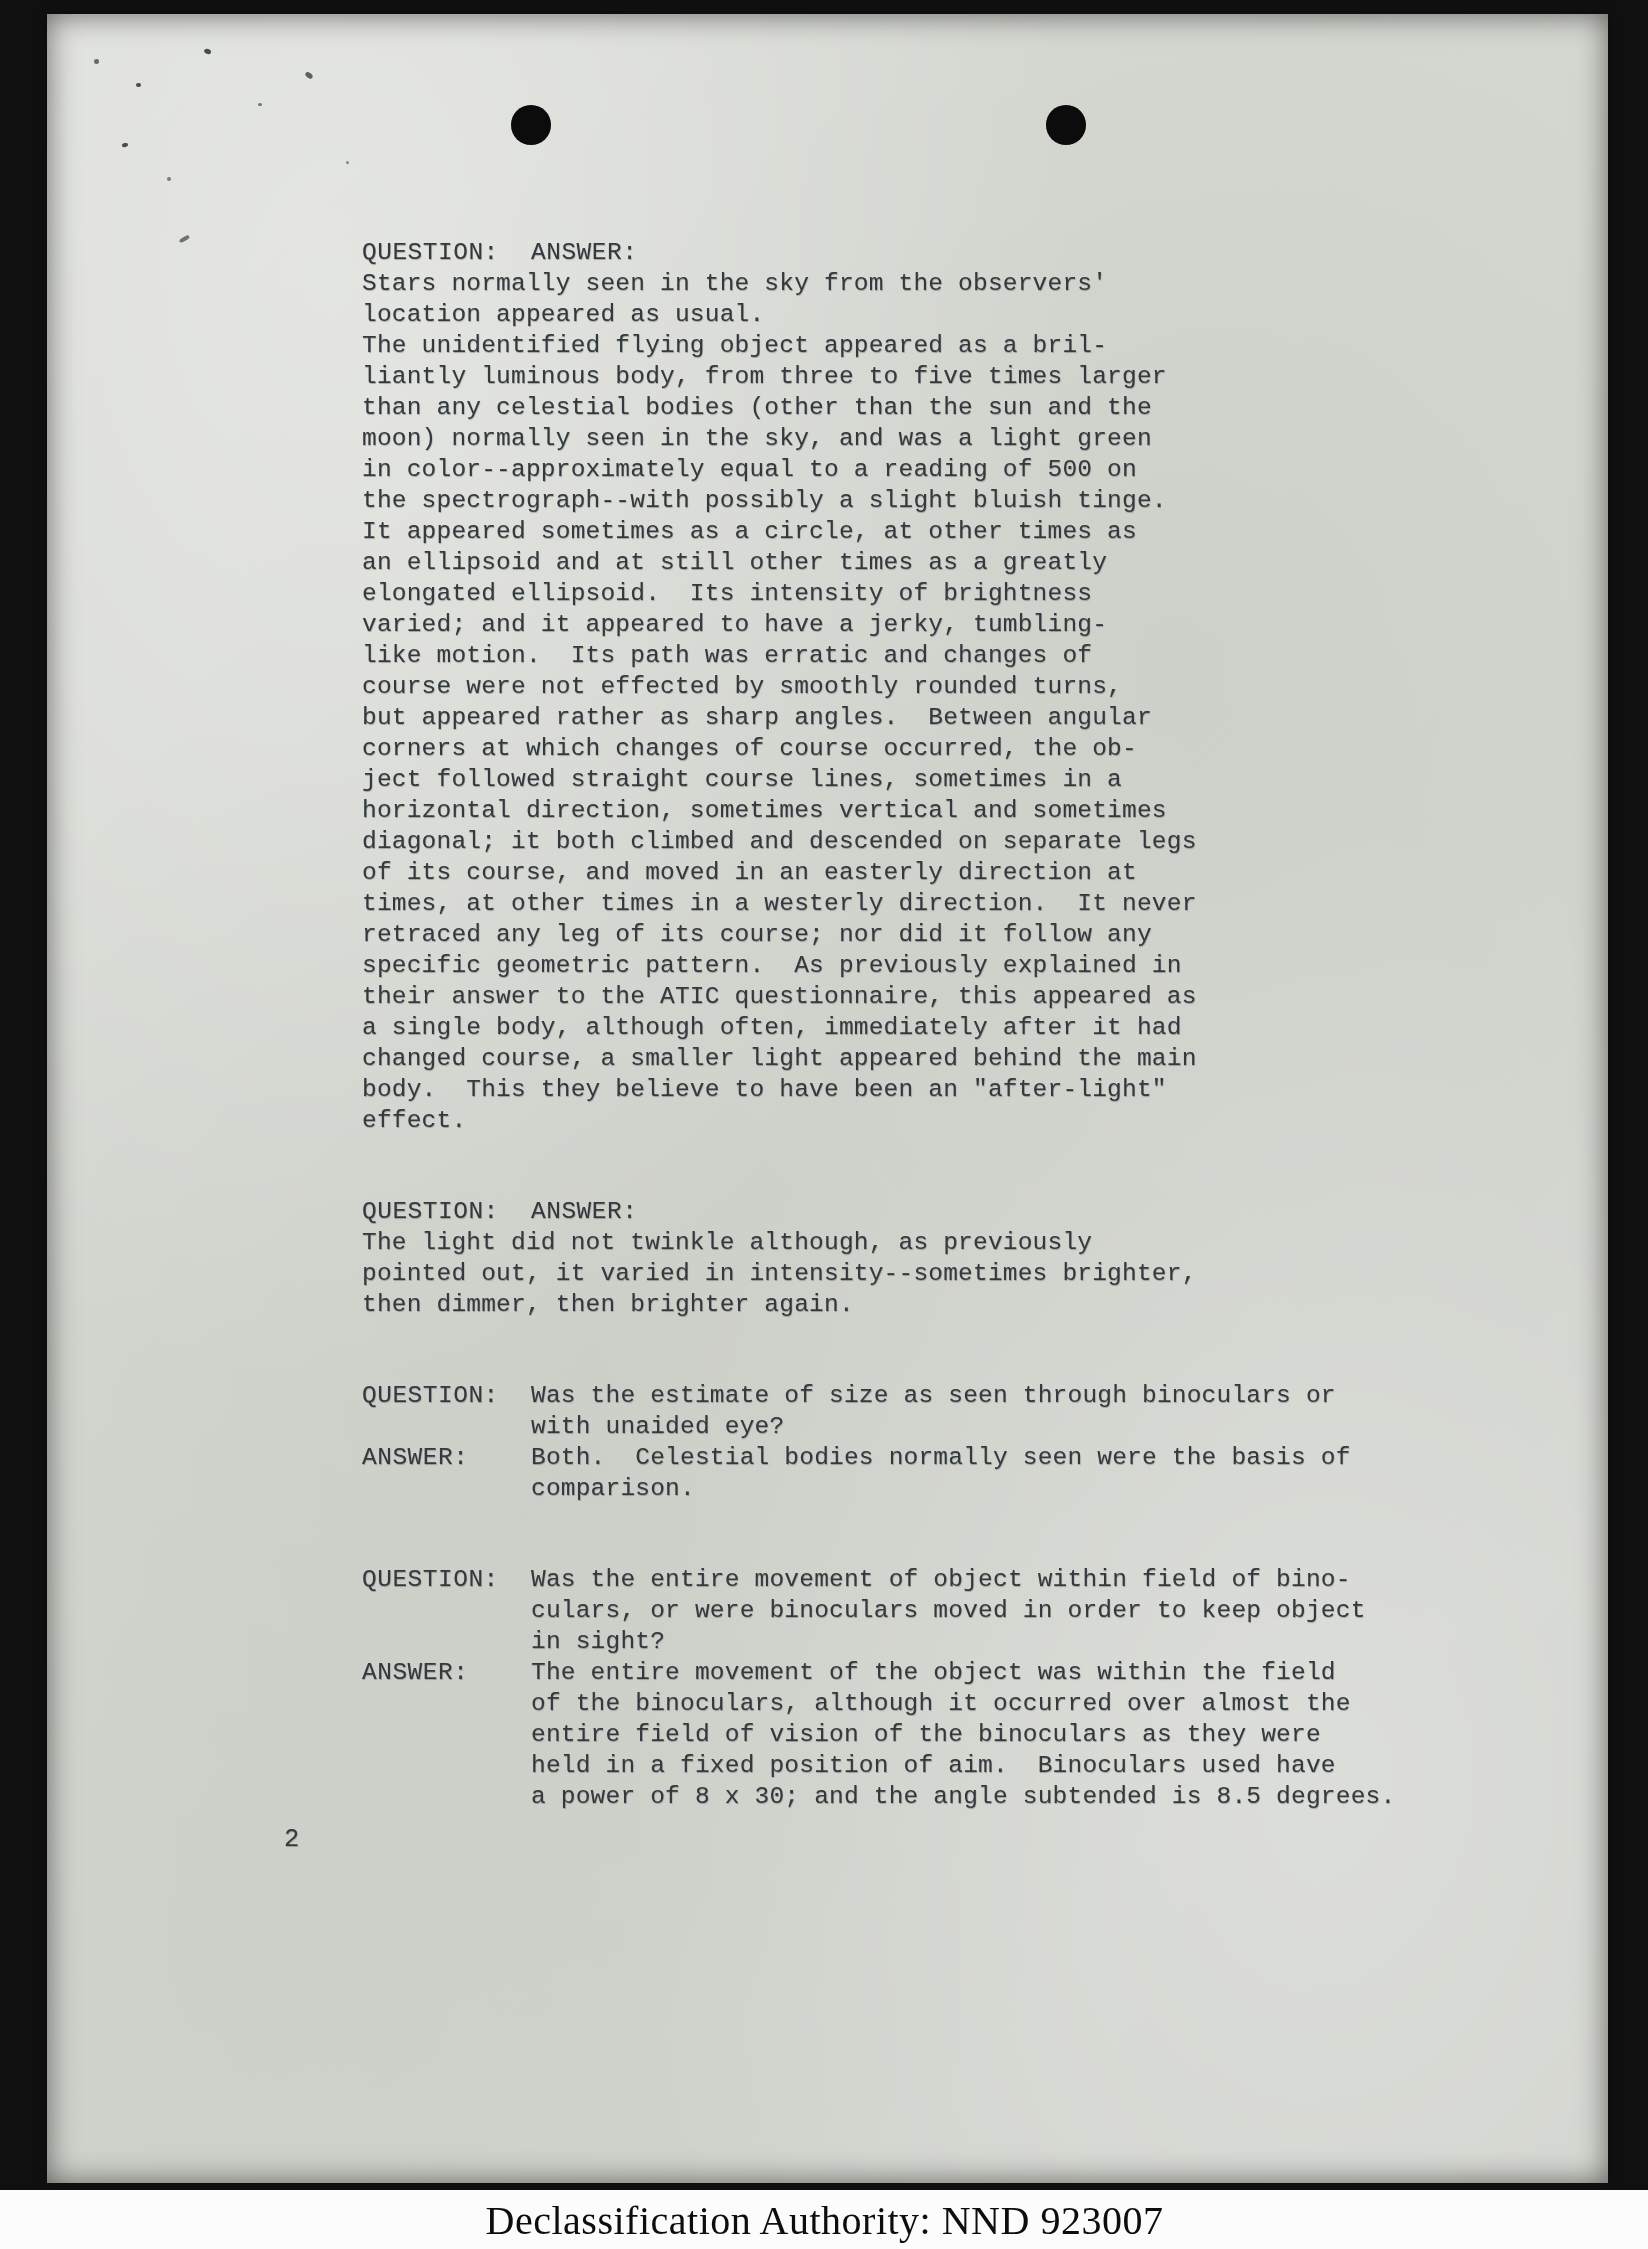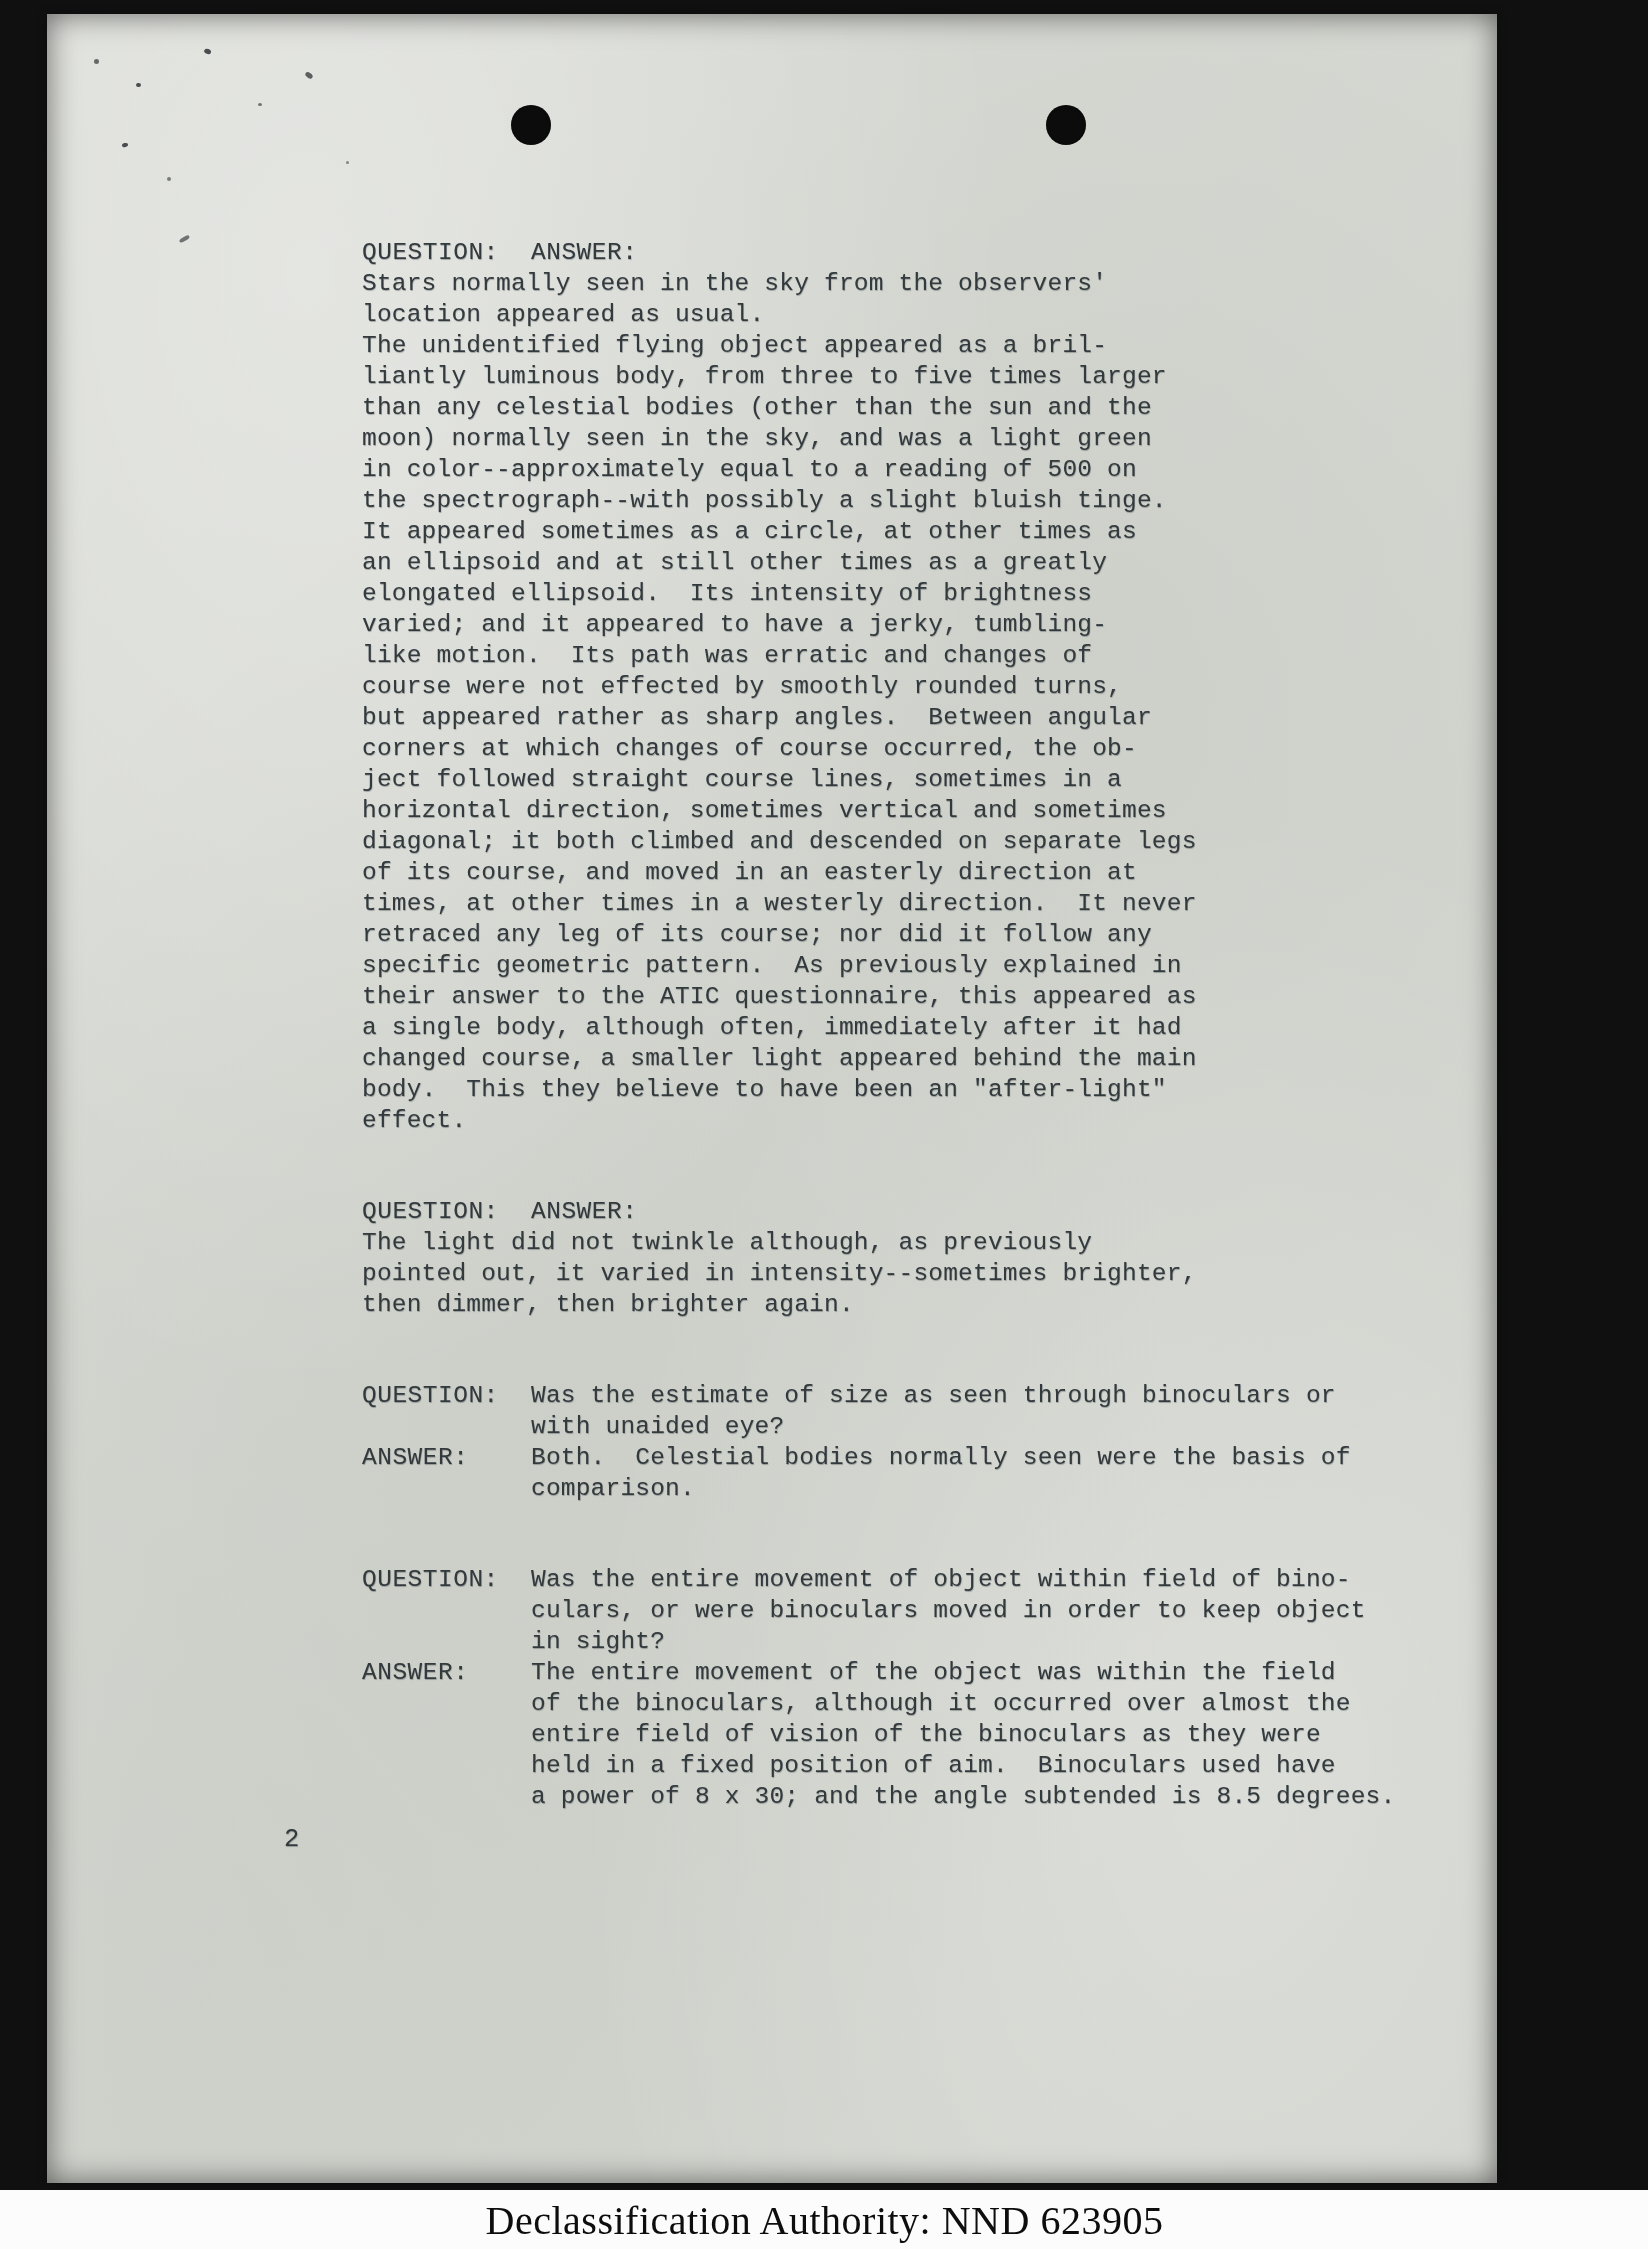--- a/index.html
+++ b/index.html
@@ -12,21 +12,21 @@
     position: relative;
     background: #101010;
     overflow: hidden;
     font-family: "Liberation Mono", "DejaVu Sans Mono", monospace;
   }
   
   .paper {
     position: absolute;
     left: 47px;
     top: 13.7px;
-    width: 1450px;
+    width: 1561px;
     height: 2169px;
     background-color: #d6d8d2;
     background-image:
       radial-gradient(ellipse at 18% 12%, rgba(255,255,255,0.30), transparent 42%),
       radial-gradient(ellipse at 72% 30%, rgba(178,183,173,0.22), transparent 48%),
       radial-gradient(ellipse at 35% 62%, rgba(186,191,181,0.26), transparent 46%),
       radial-gradient(ellipse at 82% 82%, rgba(255,255,255,0.22), transparent 40%),
       radial-gradient(ellipse at 10% 90%, rgba(180,185,176,0.20), transparent 45%),
       linear-gradient(135deg, rgba(255,255,255,0.10), rgba(165,170,160,0.12));
     box-shadow: 0 0 29.4px rgba(0,0,0,0.55) inset, 0 0 8.8px rgba(0,0,0,0.3);
@@ -193,15 +193,15 @@
 a power of 8 x 30; and the angle subtended is 8.5 degrees.</div>
     </section>
 
   </main>
 
   <div class="page-number">2</div>
 
 </div>
 
 <footer class="declass">
-  <span>Declassification Authority: NND 623905</span>
+  <span>Declassification Authority: NND 923007</span>
 </footer>
 
 
 </body></html>

